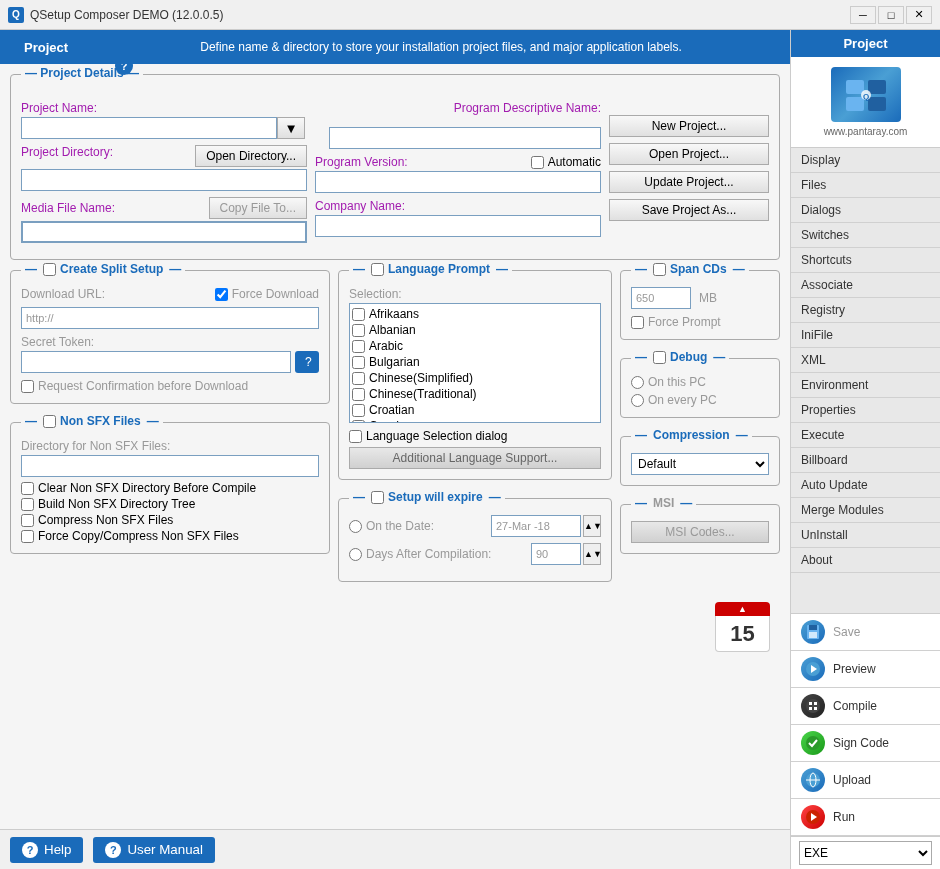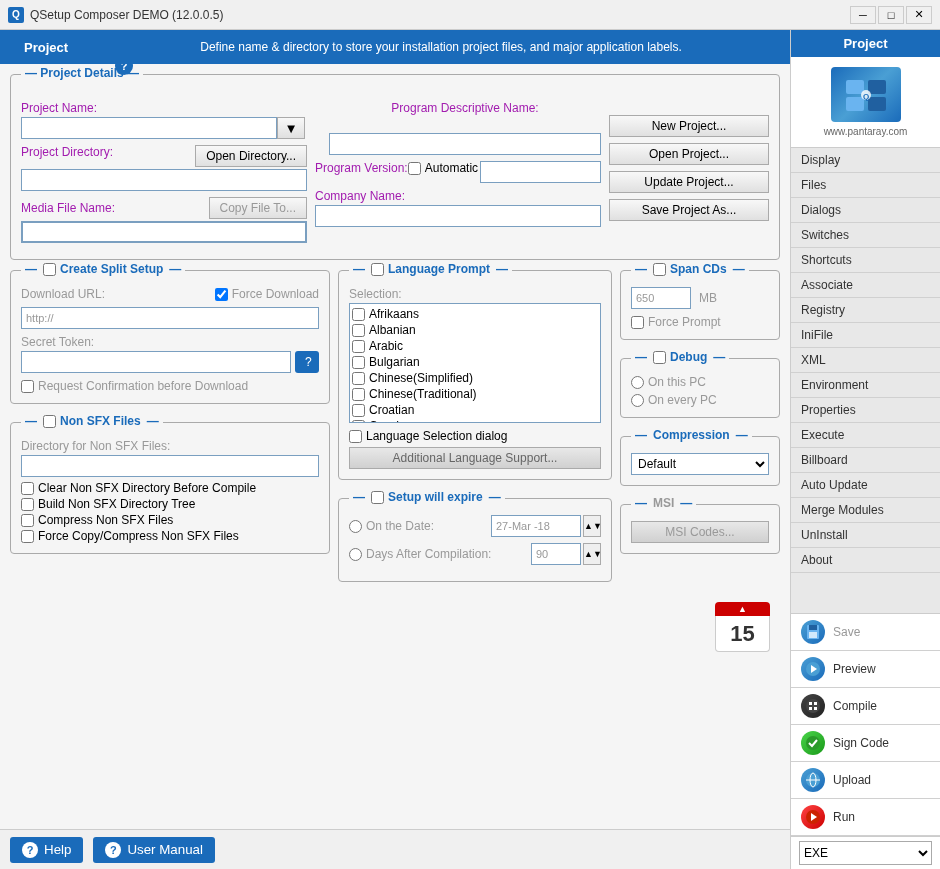--- a/index.html
+++ b/index.html
@@ -139,26 +139,26 @@
             <div class="form-row" style="flex-direction: column; align-items: center; gap: 2px; margin-top: 6px;">
               <div style="display: flex; justify-content: space-between; width: 100%; align-items: center;">
                 <label class="form-label">Media File Name:</label>
                 <button class="form-button disabled" style="color: #999;">Copy File To...</button>
               </div>
               <input type="text" class="form-input form-input-full" style="width: 100%; border: 2px solid rgb(122, 159, 192); background: white;">
             </div>
           </div>
 
           <div>
-            <div class="form-row" style="flex-direction: column; align-items: center; gap: 18px; margin-left: 14px;">
+            <div class="form-row" style="flex-direction: column; align-items: flex-end; gap: 12px; margin-left: 14px;">
               <label class="form-label">Program Descriptive Name:</label>
               <input type="text" class="form-input form-input-full" style="width: 100%;">
             </div>
 
-            <div class="form-row" style="flex-direction: row; align-items: flex-start; gap: 2px; margin-top: 6px;">
+            <div class="form-row" style="flex-direction: column; align-items: flex-start; gap: 2px; margin-top: 6px;">
               <div style="display: flex; justify-content: space-between; width: 100%; align-items: center;">
                 <label class="form-label">Program Version:</label>
                 <label class="checkbox-label">
                   <input type="checkbox" style="">
                   <span>Automatic</span>
                 </label>
               </div>
               <input type="text" class="form-input form-input-full" style="width: 100%;">
             </div>
 

